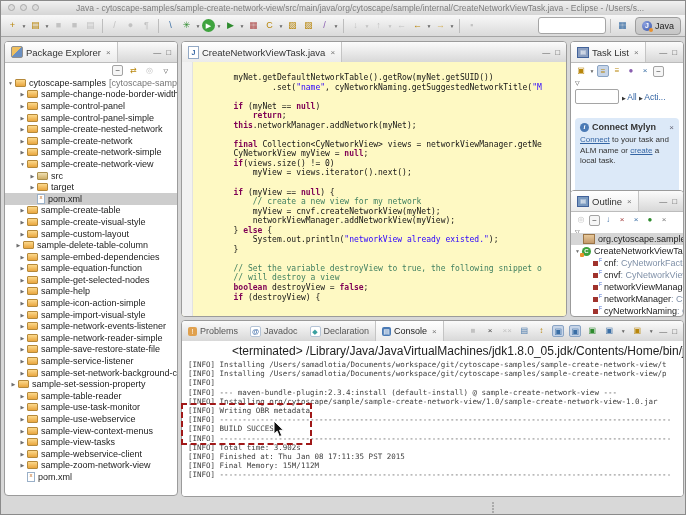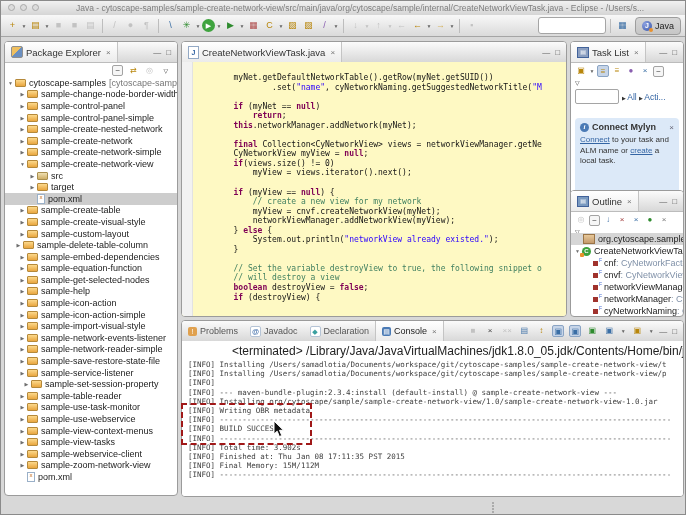--- a/index.html
+++ b/index.html
@@ -295,25 +295,20 @@
           <span class="tlabel">sample-get-selected-nodes</span>
         </div>
         <div class="trow" style="padding-left: 13px;">
           <span class="arrow">▶</span>
           <span class="ti i-project"></span>
           <span class="tlabel">sample-help</span>
         </div>
         <div class="trow" style="padding-left: 13px;">
           <span class="arrow">▶</span>
           <span class="ti i-project"></span>
-          <span class="tlabel">sample-icon-action</span>
-        </div>
-        <div class="trow" style="padding-left: 13px;">
-          <span class="arrow">▶</span>
-          <span class="ti i-project"></span>
           <span class="tlabel">sample-icon-action-simple</span>
         </div>
         <div class="trow" style="padding-left: 13px;">
           <span class="arrow">▶</span>
           <span class="ti i-project"></span>
           <span class="tlabel">sample-import-visual-style</span>
         </div>
         <div class="trow" style="padding-left: 13px;">
           <span class="arrow">▶</span>
           <span class="ti i-project"></span>
@@ -327,21 +322,26 @@
         <div class="trow" style="padding-left: 13px;">
           <span class="arrow">▶</span>
           <span class="ti i-project"></span>
           <span class="tlabel">sample-save-restore-state-file</span>
         </div>
         <div class="trow" style="padding-left: 13px;">
           <span class="arrow">▶</span>
           <span class="ti i-project"></span>
           <span class="tlabel">sample-service-listener</span>
         </div>
-        <div class="trow" style="padding-left: 17px; align-items: center;">
+        <div class="trow" style="padding-left: 13px;">
+          <span class="arrow">▶</span>
+          <span class="ti i-project"></span>
+          <span class="tlabel">sample-set-network-background-c</span>
+        </div>
+        <div class="trow" style="padding-left: 4px; align-items: center;">
           <span class="arrow">▶</span>
           <span class="ti i-project"></span>
           <span class="tlabel">sample-set-session-property</span>
         </div>
         <div class="trow" style="padding-left: 13px;">
           <span class="arrow">▶</span>
           <span class="ti i-project"></span>
           <span class="tlabel">sample-table-reader</span>
         </div>
         <div class="trow" style="padding-left: 13px;">

